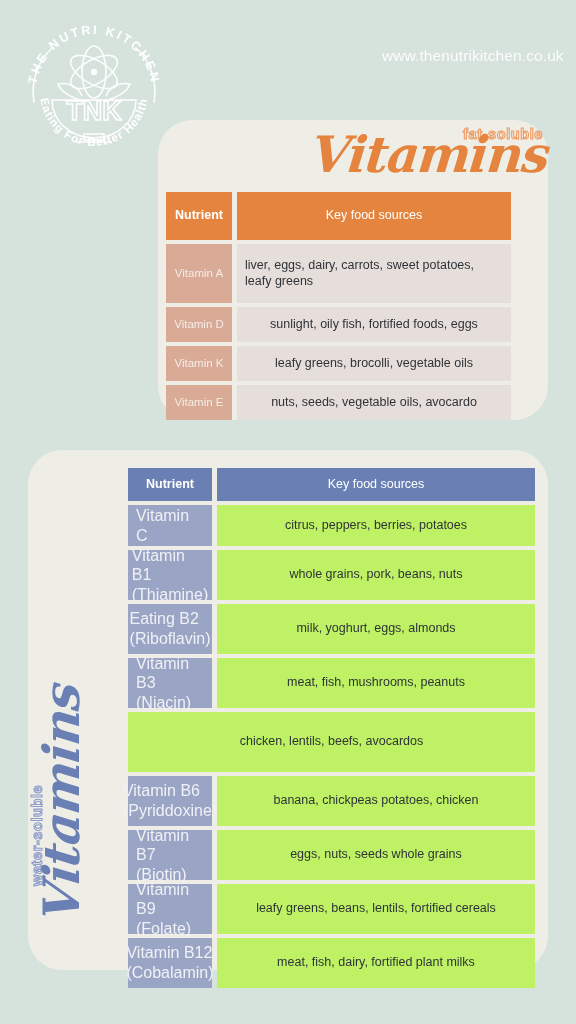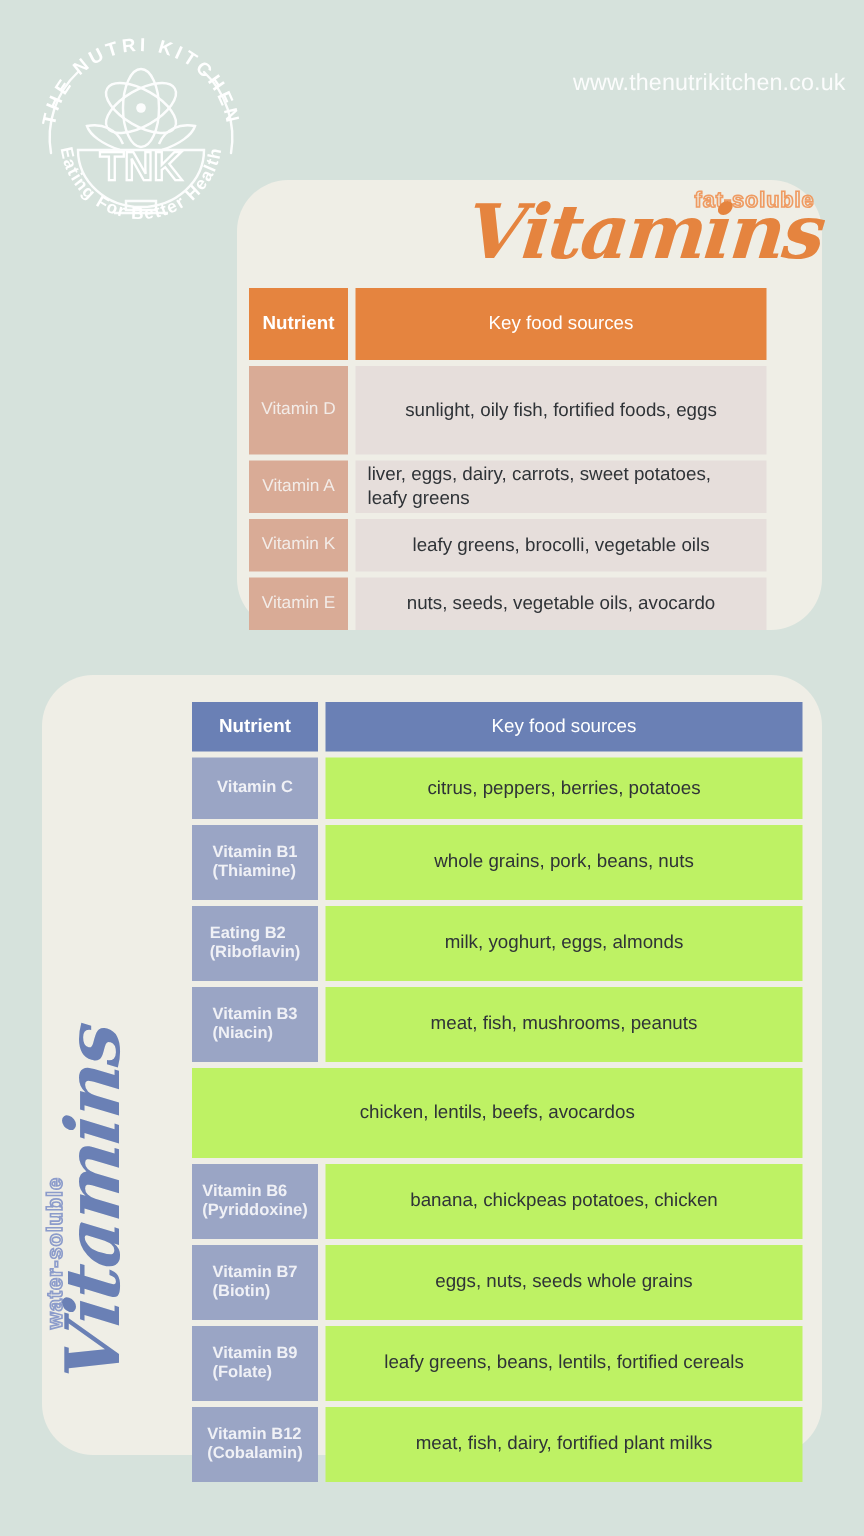--- a/index.html
+++ b/index.html
@@ -144,21 +144,21 @@
   .table-fat .cell-nutrient { width: 66px; flex: 0 0 66px; font-size: 11.5px; }
   .table-fat .cell-sources  { flex: 1 1 auto; font-size: 12.5px; }
   .table-fat .row-head .cell-nutrient,
   .table-fat .row-head .cell-sources { height: 48px; }
   .table-fat .row-body:nth-of-type(2) .cell-nutrient,
   .table-fat .row-body:nth-of-type(2) .cell-sources { height: 59px; }
   .table-fat .row-body:nth-of-type(n+3) .cell-nutrient,
   .table-fat .row-body:nth-of-type(n+3) .cell-sources { height: 35px; }
 
   
-  .table-water .cell-nutrient { width: 84px; flex: 0 0 84px; font-size: 11px; font-weight: bold; }
+  .table-water .cell-nutrient { width: 84px; flex: 0 0 84px; font-size: 16px; }
   .table-water .cell-sources  { flex: 1 1 auto; font-size: 12.5px; }
   .table-water .row-head .cell-nutrient,
   .table-water .row-head .cell-sources { height: 33px; }
   .table-water .row-body .cell-nutrient,
   .table-water .row-body .cell-sources { height: 41px; }
   .table-water .row-tall .cell-nutrient,
   .table-water .row-tall .cell-sources  { height: 50px; }
   .table-water .row-xtall .cell-nutrient,
   .table-water .row-xtall .cell-sources { height: 60px; }
 
@@ -242,26 +242,26 @@
   <span class="kicker kicker-fat">fat-soluble</span>
   <span class="script script-fat">Vitamins</span>
 </div>
 
 <div class="table table-fat fat">
   <div class="row row-head">
     <div class="cell-nutrient">Nutrient</div>
     <div class="cell-sources">Key food sources</div>
   </div>
   <div class="row row-body">
+    <div class="cell-nutrient nutrient-label">Vitamin A</div>
+    <div class="cell-sources">liver, eggs, dairy, carrots, sweet potatoes, leafy greens</div>
+  </div>
+  <div class="row row-body">
     <div class="cell-nutrient nutrient-label">Vitamin D</div>
     <div class="cell-sources">sunlight, oily fish, fortified foods, eggs</div>
-  </div>
-  <div class="row row-body">
-    <div class="cell-nutrient nutrient-label">Vitamin A</div>
-    <div class="cell-sources">liver, eggs, dairy, carrots, sweet potatoes, leafy greens</div>
   </div>
   <div class="row row-body">
     <div class="cell-nutrient nutrient-label">Vitamin K</div>
     <div class="cell-sources">leafy greens, brocolli, vegetable oils</div>
   </div>
   <div class="row row-body">
     <div class="cell-nutrient nutrient-label">Vitamin E</div>
     <div class="cell-sources">nuts, seeds, vegetable oils, avocardo</div>
   </div>
 </div>

